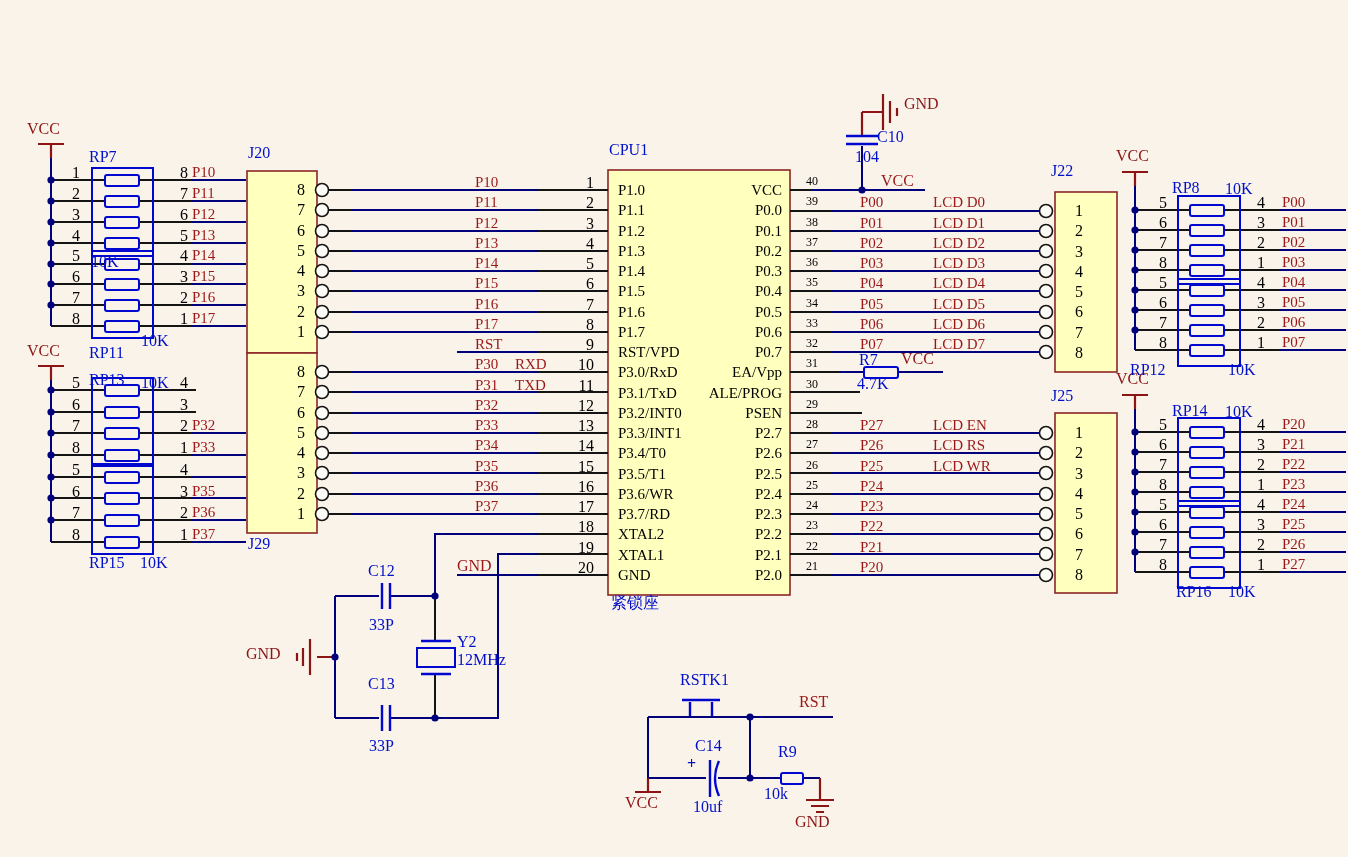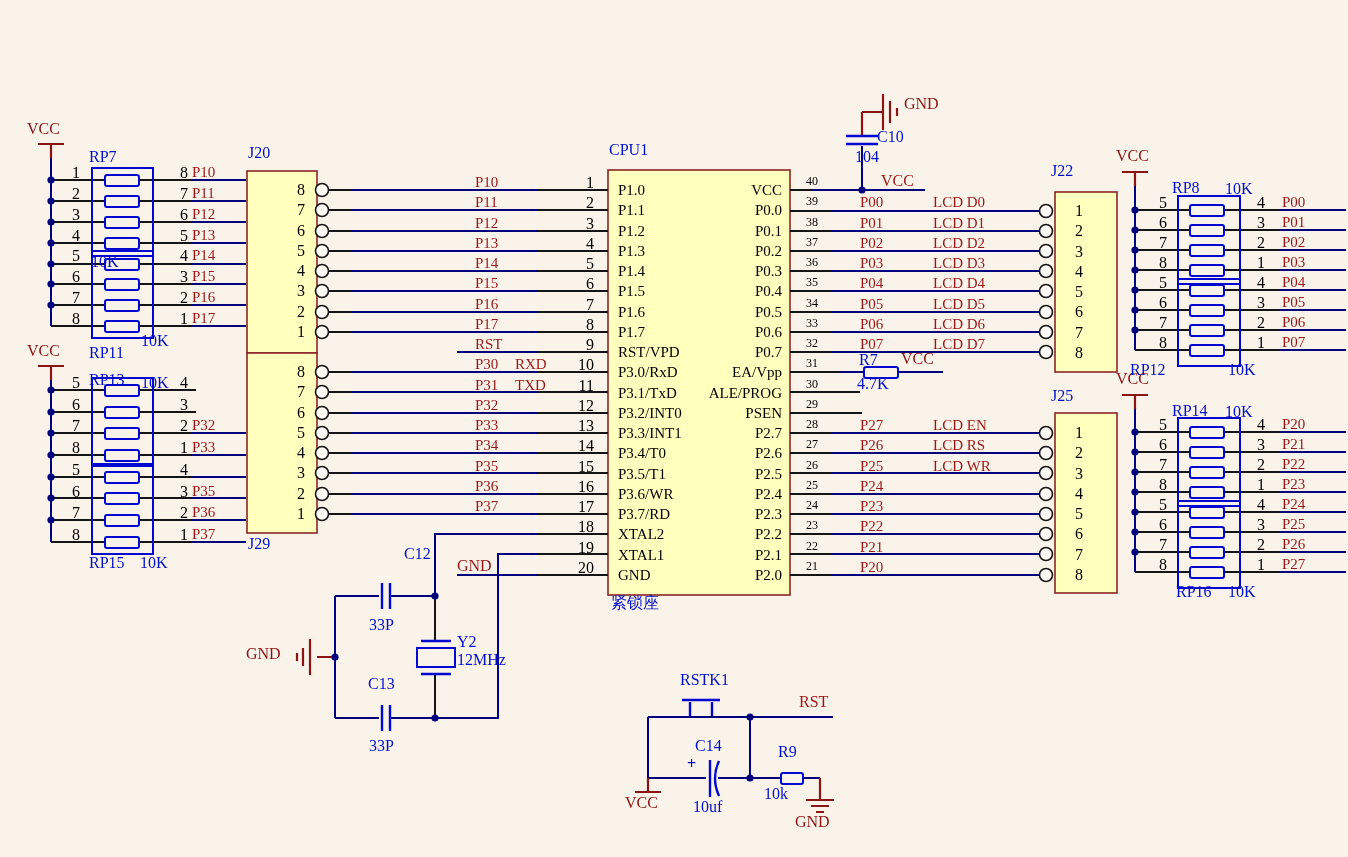--- a/index.html
+++ b/index.html
@@ -785,21 +785,21 @@
   <span class="t blue" style="left:1172px;top:403px;">RP14</span>
   <span class="t blue" style="left:1225px;top:404px;">10K</span>
   <span class="t blue" style="left:1176px;top:584px;">RP16</span>
   <span class="t blue" style="left:1228px;top:584px;">10K</span>
 
   <span class="t blue" style="left:877px;top:129px;">C10</span>
   <span class="t blue" style="left:855px;top:149px;">104</span>
   <span class="t blue" style="left:859px;top:352px;">R7</span>
   <span class="t blue" style="left:857px;top:376px;">4.7K</span>
 
-  <span class="t blue" style="left:368px;top:546px;margin-left:36px;">C12</span>
+  <span class="t blue" style="left:368px;top:563px;">C12</span>
   <span class="t blue" style="left:369px;top:617px;">33P</span>
   <span class="t blue" style="left:368px;top:676px;">C13</span>
   <span class="t blue" style="left:369px;top:738px;">33P</span>
   <span class="t blue" style="left:457px;top:634px;">Y2</span>
   <span class="t blue" style="left:457px;top:652px;">12MHz</span>
 
   <span class="t blue" style="left:680px;top:672px;">RSTK1</span>
   <span class="t red" style="left:799px;top:694px;">RST</span>
   <span class="t blue" style="left:695px;top:738px;">C14</span>
   <span class="t blue" style="left:687px;top:756px;font-weight:bold;">+</span>

